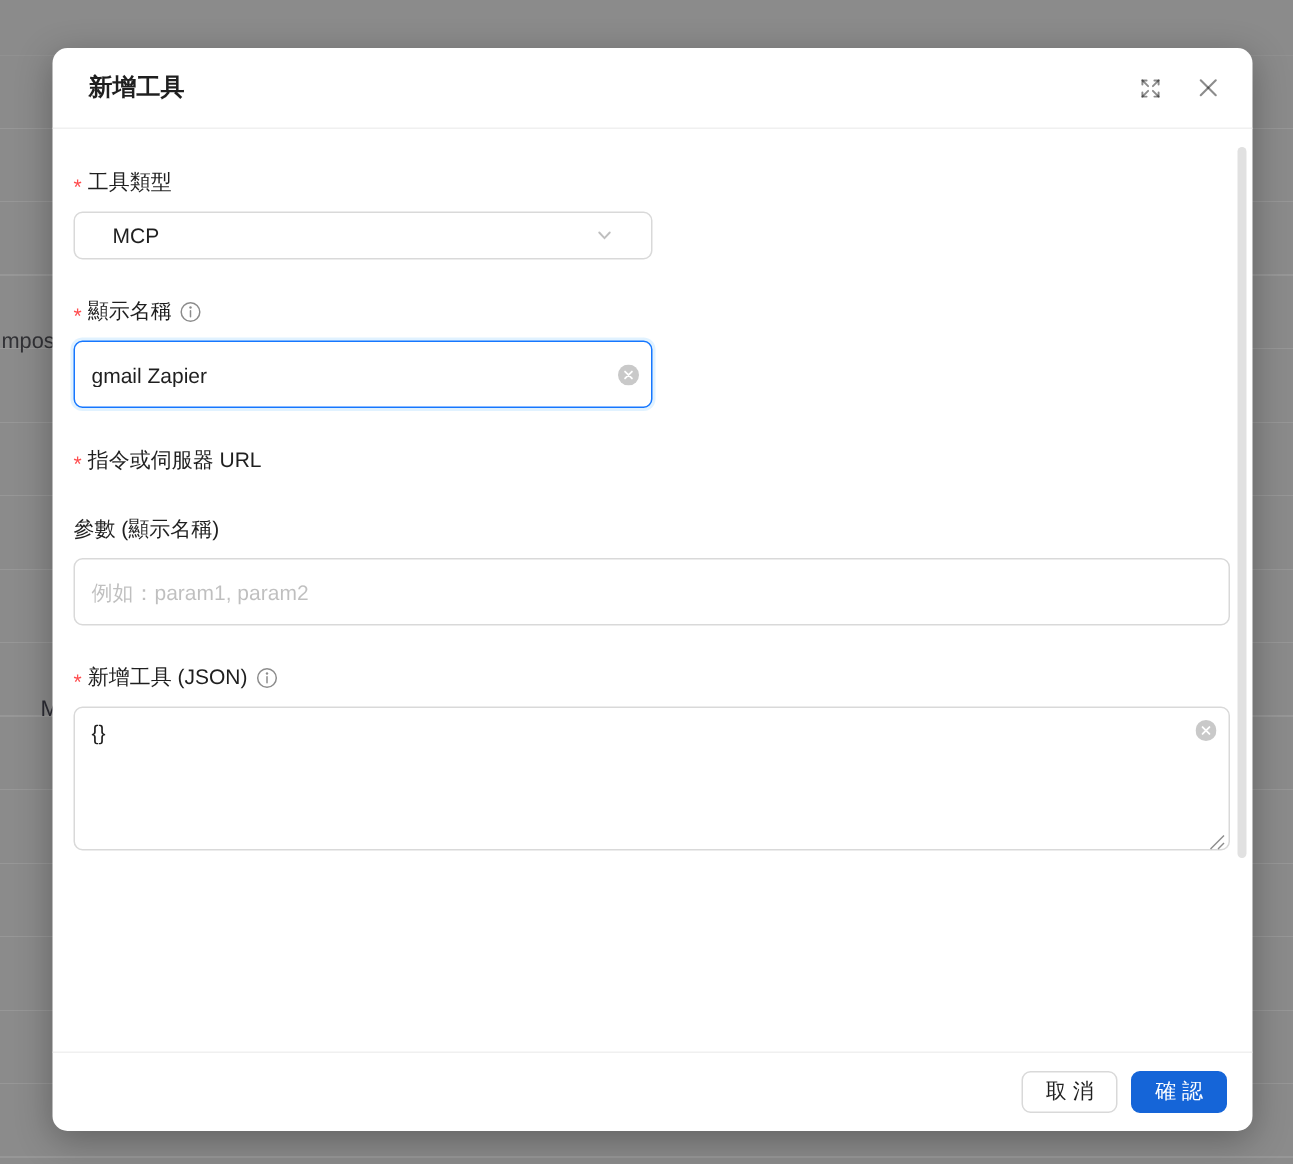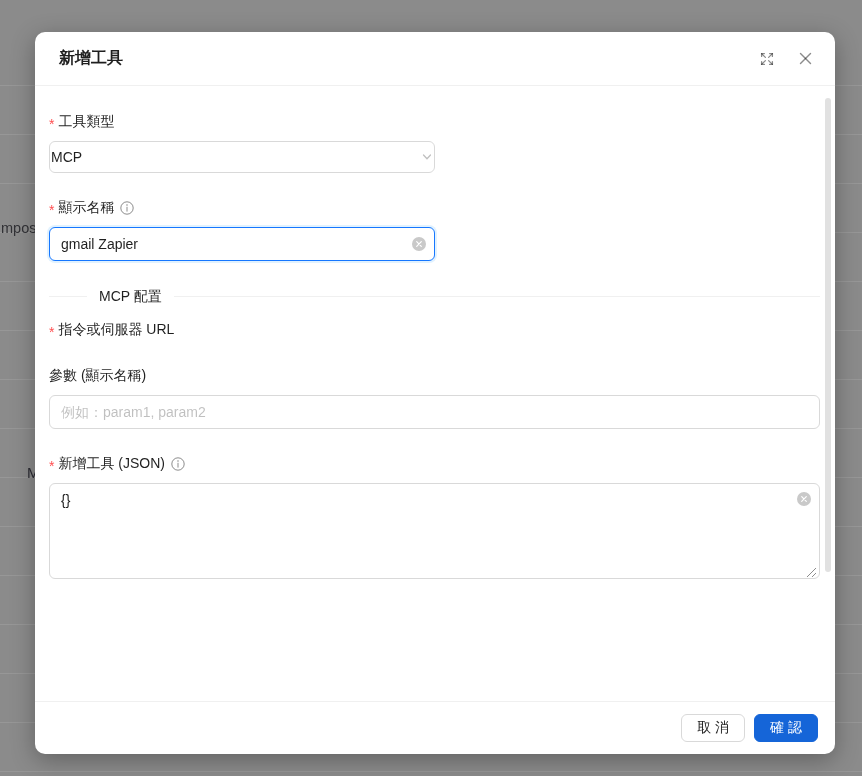--- a/index.html
+++ b/index.html
@@ -43,30 +43,30 @@
   .form-label {
     display:flex; align-items:center; height:22px; margin-bottom:8px;
     font-size:14px; color:rgba(0,0,0,.88);
   }
   .required-mark { color:var(--required,#ff4d4f); margin-right:4px; font-size:14px; line-height:1; padding-top:3px; }
   .info-icon { margin-left:6px; color:rgba(0,0,0,.45); display:inline-flex; cursor:pointer; }
 
   .form-item { margin-bottom:24px; }
 
   .ant-input {
-    width:100%; height:34px; border:1px solid #d9d9d9; border-radius:6px;
+    width:100%; height:45px; border:1px solid #d9d9d9; border-radius:6px;
     padding:0 11px; font-size:14px; color:rgba(0,0,0,.88); background:#fff;
     outline:none; font-family:inherit;
   }
   .ant-input::placeholder { color:rgba(0,0,0,.25); }
 
   
   .ant-select {
     width:50%; height:32px; border:1px solid #d9d9d9; border-radius:6px;
-    padding:0 1px; display:flex; align-items:center; background:#fff; cursor:pointer;
+    padding:0 25px; display:flex; align-items:center; background:#fff; cursor:pointer;
   }
   .ant-select .sel-value { flex:1; font-size:14px; color:rgba(0,0,0,.88); }
   .ant-select .arrow { color:rgba(0,0,0,.25); display:flex; }
 
   
   .input-wrap { position:relative; width:50%; }
   .input-wrap .ant-input { width:100%; padding-right:30px; }
   .ant-input.focused {
     border-color:var(--focus,#1677ff);
     box-shadow:0 0 0 2px rgba(5,145,255,.12);
@@ -180,25 +180,20 @@
         <input class="ant-input focused" type="text" value="gmail Zapier" style="">
         <span class="clear-btn">
           <svg width="14" height="14" viewBox="0 0 14 14">
               <circle cx="7" cy="7" r="7" fill="#c9c9c9"></circle>
               <path d="M4.7 4.7 L9.3 9.3 M9.3 4.7 L4.7 9.3" stroke="#fff" stroke-width="1.2" stroke-linecap="round"></path>
             </svg>
         </span>
       </div>
     </div>
 
-    <div class="section-divider">
-      <span class="divider-line left"></span>
-      <span class="divider-text">MCP 配置</span>
-      <span class="divider-line right"></span>
-    </div>
 
     <div class="form-item">
       <div class="form-label">
         <span class="required-mark">*</span>
         <span>指令或伺服器 URL</span>
       </div>
     </div>
 
     <div class="form-item">
       <div class="form-label">

